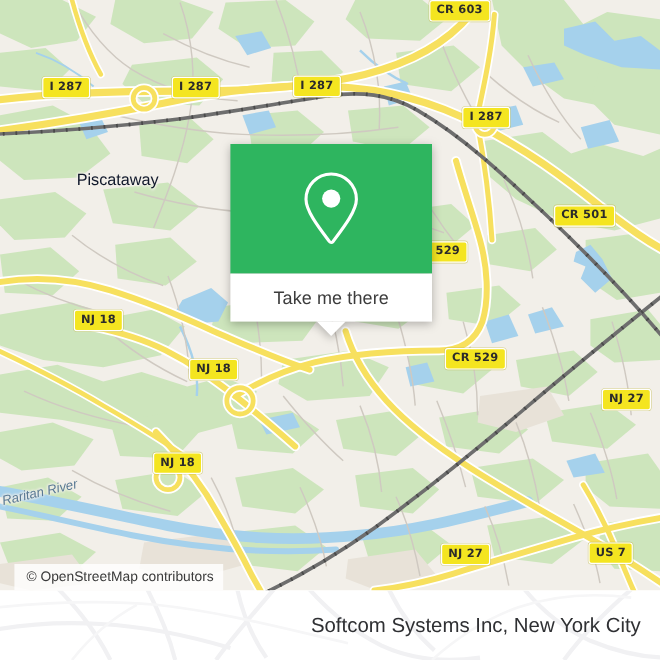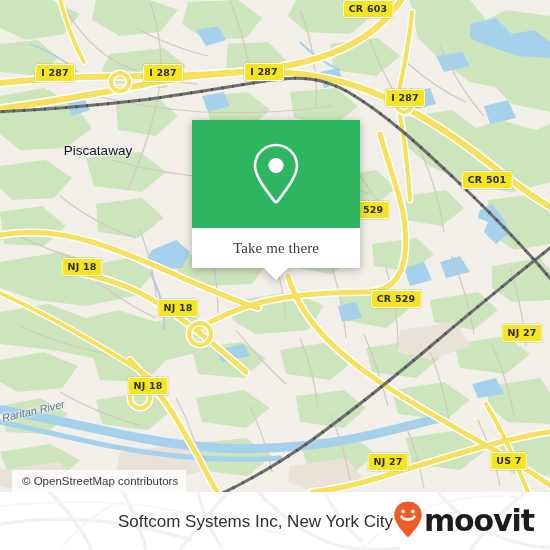--- a/index.html
+++ b/index.html
@@ -120,21 +120,21 @@
     position: relative;
     width: 168px;
     height: 40px;
     background: #FFFFFF;
     display: flex;
     align-items: center;
     justify-content: center;
   }
   #popup-cta-label {
     color: #3c3c3c;
-    font-family: Liberation Serif, serif;
+    font-family: Liberation Sans, sans-serif;
     font-size: 15px;
     letter-spacing: 0.1px;
     line-height: 1;
     text-align: center;
   }
   #popup-tail {
     position: absolute;
     left: 50%;
     bottom: -12px;
     margin-left: -12px;
@@ -420,21 +420,21 @@
           <path d="M560,240 C520,272 478,306 438,340 C398,374 356,408 312,440
                    C270,470 228,492 190,508" stroke="#4A4A4A" stroke-width="3" fill="none" stroke-dasharray="1.5 9"></path>
         </g>
       </g>
     </svg>
 
     <div class="place-label" style="left:98px; top:150px;">Piscataway</div>
 
     <div class="water-label" style="left:2px; top:412px; transform:rotate(-13deg);">Raritan River</div>
 
-    <div class="shield" style="left:368px; top:9px;">CR 603</div>
+    <div class="shield" style="left:383px; top:9px;">CR 603</div>
     <div class="shield" style="left:55px;  top:73px;">I 287</div>
     <div class="shield" style="left:163px; top:73px;">I 287</div>
     <div class="shield" style="left:264px; top:72px;">I 287</div>
     <div class="shield" style="left:405px; top:98px;">I 287</div>
     <div class="shield" style="left:487px; top:180px;">CR 501</div>
     <div class="shield" style="left:82px;  top:267px;">NJ 18</div>
     <div class="shield" style="left:396px; top:299px;">CR 529</div>
     <div class="shield" style="left:178px; top:308px;">NJ 18</div>
     <div class="shield" style="left:522px; top:333px;">NJ 27</div>
     <div class="shield" style="left:148px; top:386px;">NJ 18</div>
@@ -479,29 +479,16 @@
       <g stroke="#F6F6F7" stroke-width="2.2" fill="none">
         <path d="M0,14 C40,10 86,8 130,12 C186,18 238,32 290,44"></path>
         <path d="M360,58 C380,40 404,24 432,14 C462,4 494,2 526,6"></path>
         <path d="M60,58 C74,40 92,24 114,12"></path>
       </g>
     </svg>
 
     <div id="bottom-bar-inner">
       <div id="place-title">Softcom Systems Inc, New York City</div>
 
-      <div id="moovit-logo">
-        <span>
-          <svg width="30" height="38" viewBox="0 0 30 38" xmlns="http://www.w3.org/2000/svg">
-            <path d="M15 1.5 C7.3 1.5 1.2 7.6 1.2 15.2 C1.2 22.6 9.8 31.2 13.8 36.3
-                     C14.4 37.1 15.6 37.1 16.2 36.3 C20.2 31.2 28.8 22.6 28.8 15.2
-                     C28.8 7.6 22.7 1.5 15 1.5 Z" fill="#F05A28"></path>
-            <circle cx="10.1" cy="11.4" r="1.85" fill="#FFFFFF"></circle>
-            <circle cx="19.9" cy="11.4" r="1.85" fill="#FFFFFF"></circle>
-            <path d="M8.6 16.6 C10.4 20.4 19.6 20.4 21.4 16.6" fill="none" stroke="#FFFFFF" stroke-width="2.6" stroke-linecap="round"></path>
-          </svg>
-        </span>
-        <span id="moovit-wordmark">moovit</span>
-      </div>
     </div>
   </div>
 
 </div>
 
 </body></html>

